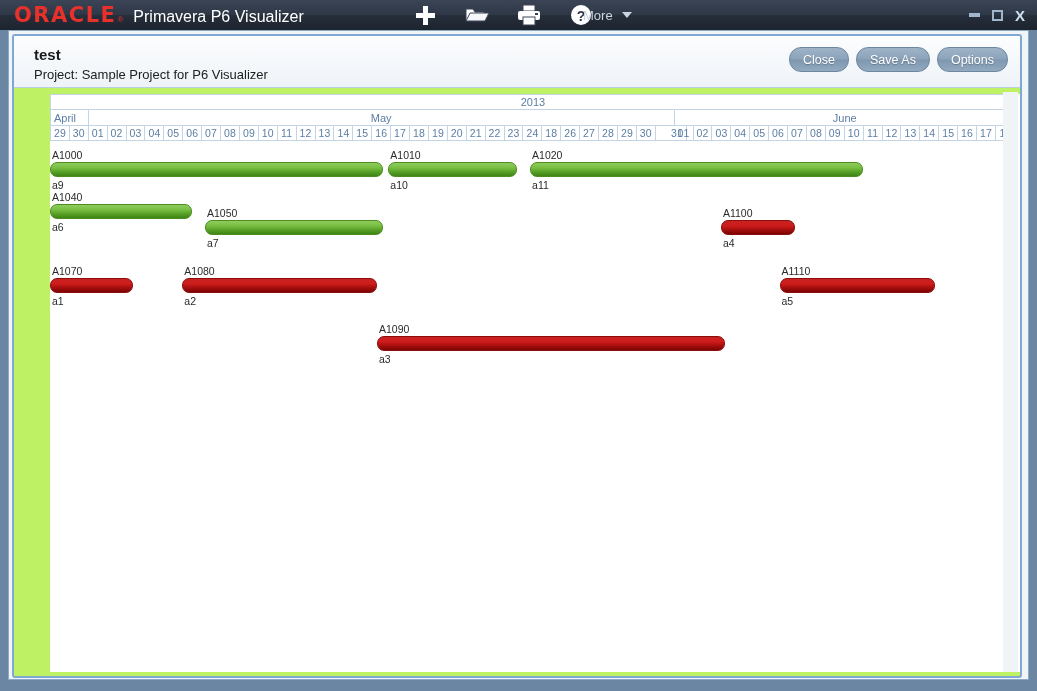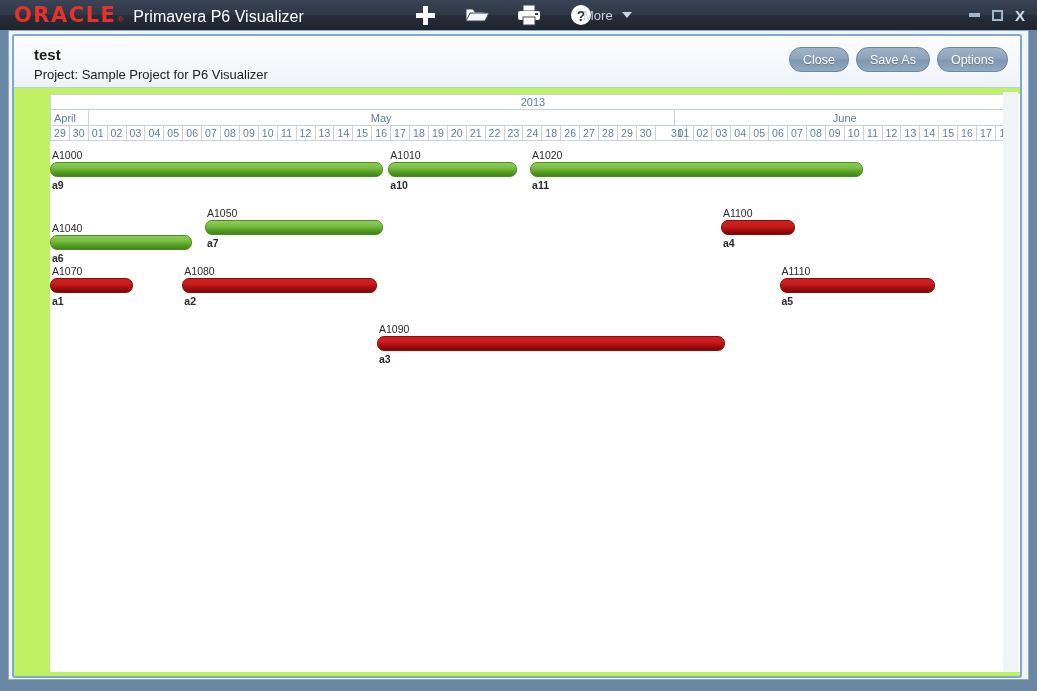--- a/index.html
+++ b/index.html
@@ -148,21 +148,21 @@
   .bar.green {
     background: linear-gradient(to bottom, #8fcc5c 0%, #78be42 38%, #5ea52b 62%, #3e8514 100%);
     border: 1px solid #4b8d1f;
   }
   .bar.red {
     background: linear-gradient(to bottom, #c62222 0%, #cf1c1c 35%, #a80f0f 65%, #7d0404 100%);
     border: 1px solid #8d0c0c;
   }
   .task-label {
     position: absolute; left: 2px; top: 30px;
-    font-size: 10.5px; color: #2a2a2a; white-space: nowrap; font-weight: bold;
+    font-size: 10.5px; color: #2a2a2a; white-space: nowrap;
   }
 
   .vscroll {
     position: absolute; right: 2px; top: 56px;
     width: 15px; height: 580px; background: #f1f4f7;
   }
 </style>
 </head>
 <body>
 
@@ -303,21 +303,21 @@
           <div class="task" style="left: 338.31px; top: 0px; width: 128.52px; height: 58px;">
             <div class="task-id">A1010</div>
             <div class="bar green" style="left: 0px; width: 128.52px;"></div>
             <div class="task-label">a10</div>
           </div>
           <div class="task" style="left: 480.06px; top: 0px; width: 332.64px; height: 58px;">
             <div class="task-id">A1020</div>
             <div class="bar green" style="left: 0px; width: 332.64px;"></div>
             <div class="task-label">a11</div>
           </div>
-          <div class="task" style="left: 0px; top: 73px; width: 141.75px; height: 58px;">
+          <div class="task" style="left: 0px; top: 42px; width: 141.75px; height: 58px;">
             <div class="task-id">A1040</div>
             <div class="bar green" style="left: 0px; width: 141.75px;"></div>
             <div class="task-label">a6</div>
           </div>
           <div class="task" style="left: 154.98px; top: 58px; width: 177.66px; height: 58px;">
             <div class="task-id">A1050</div>
             <div class="bar green" style="left: 0px; width: 177.66px;"></div>
             <div class="task-label">a7</div>
           </div>
           <div class="task" style="left: 670.95px; top: 58px; width: 73.71px; height: 58px;">

